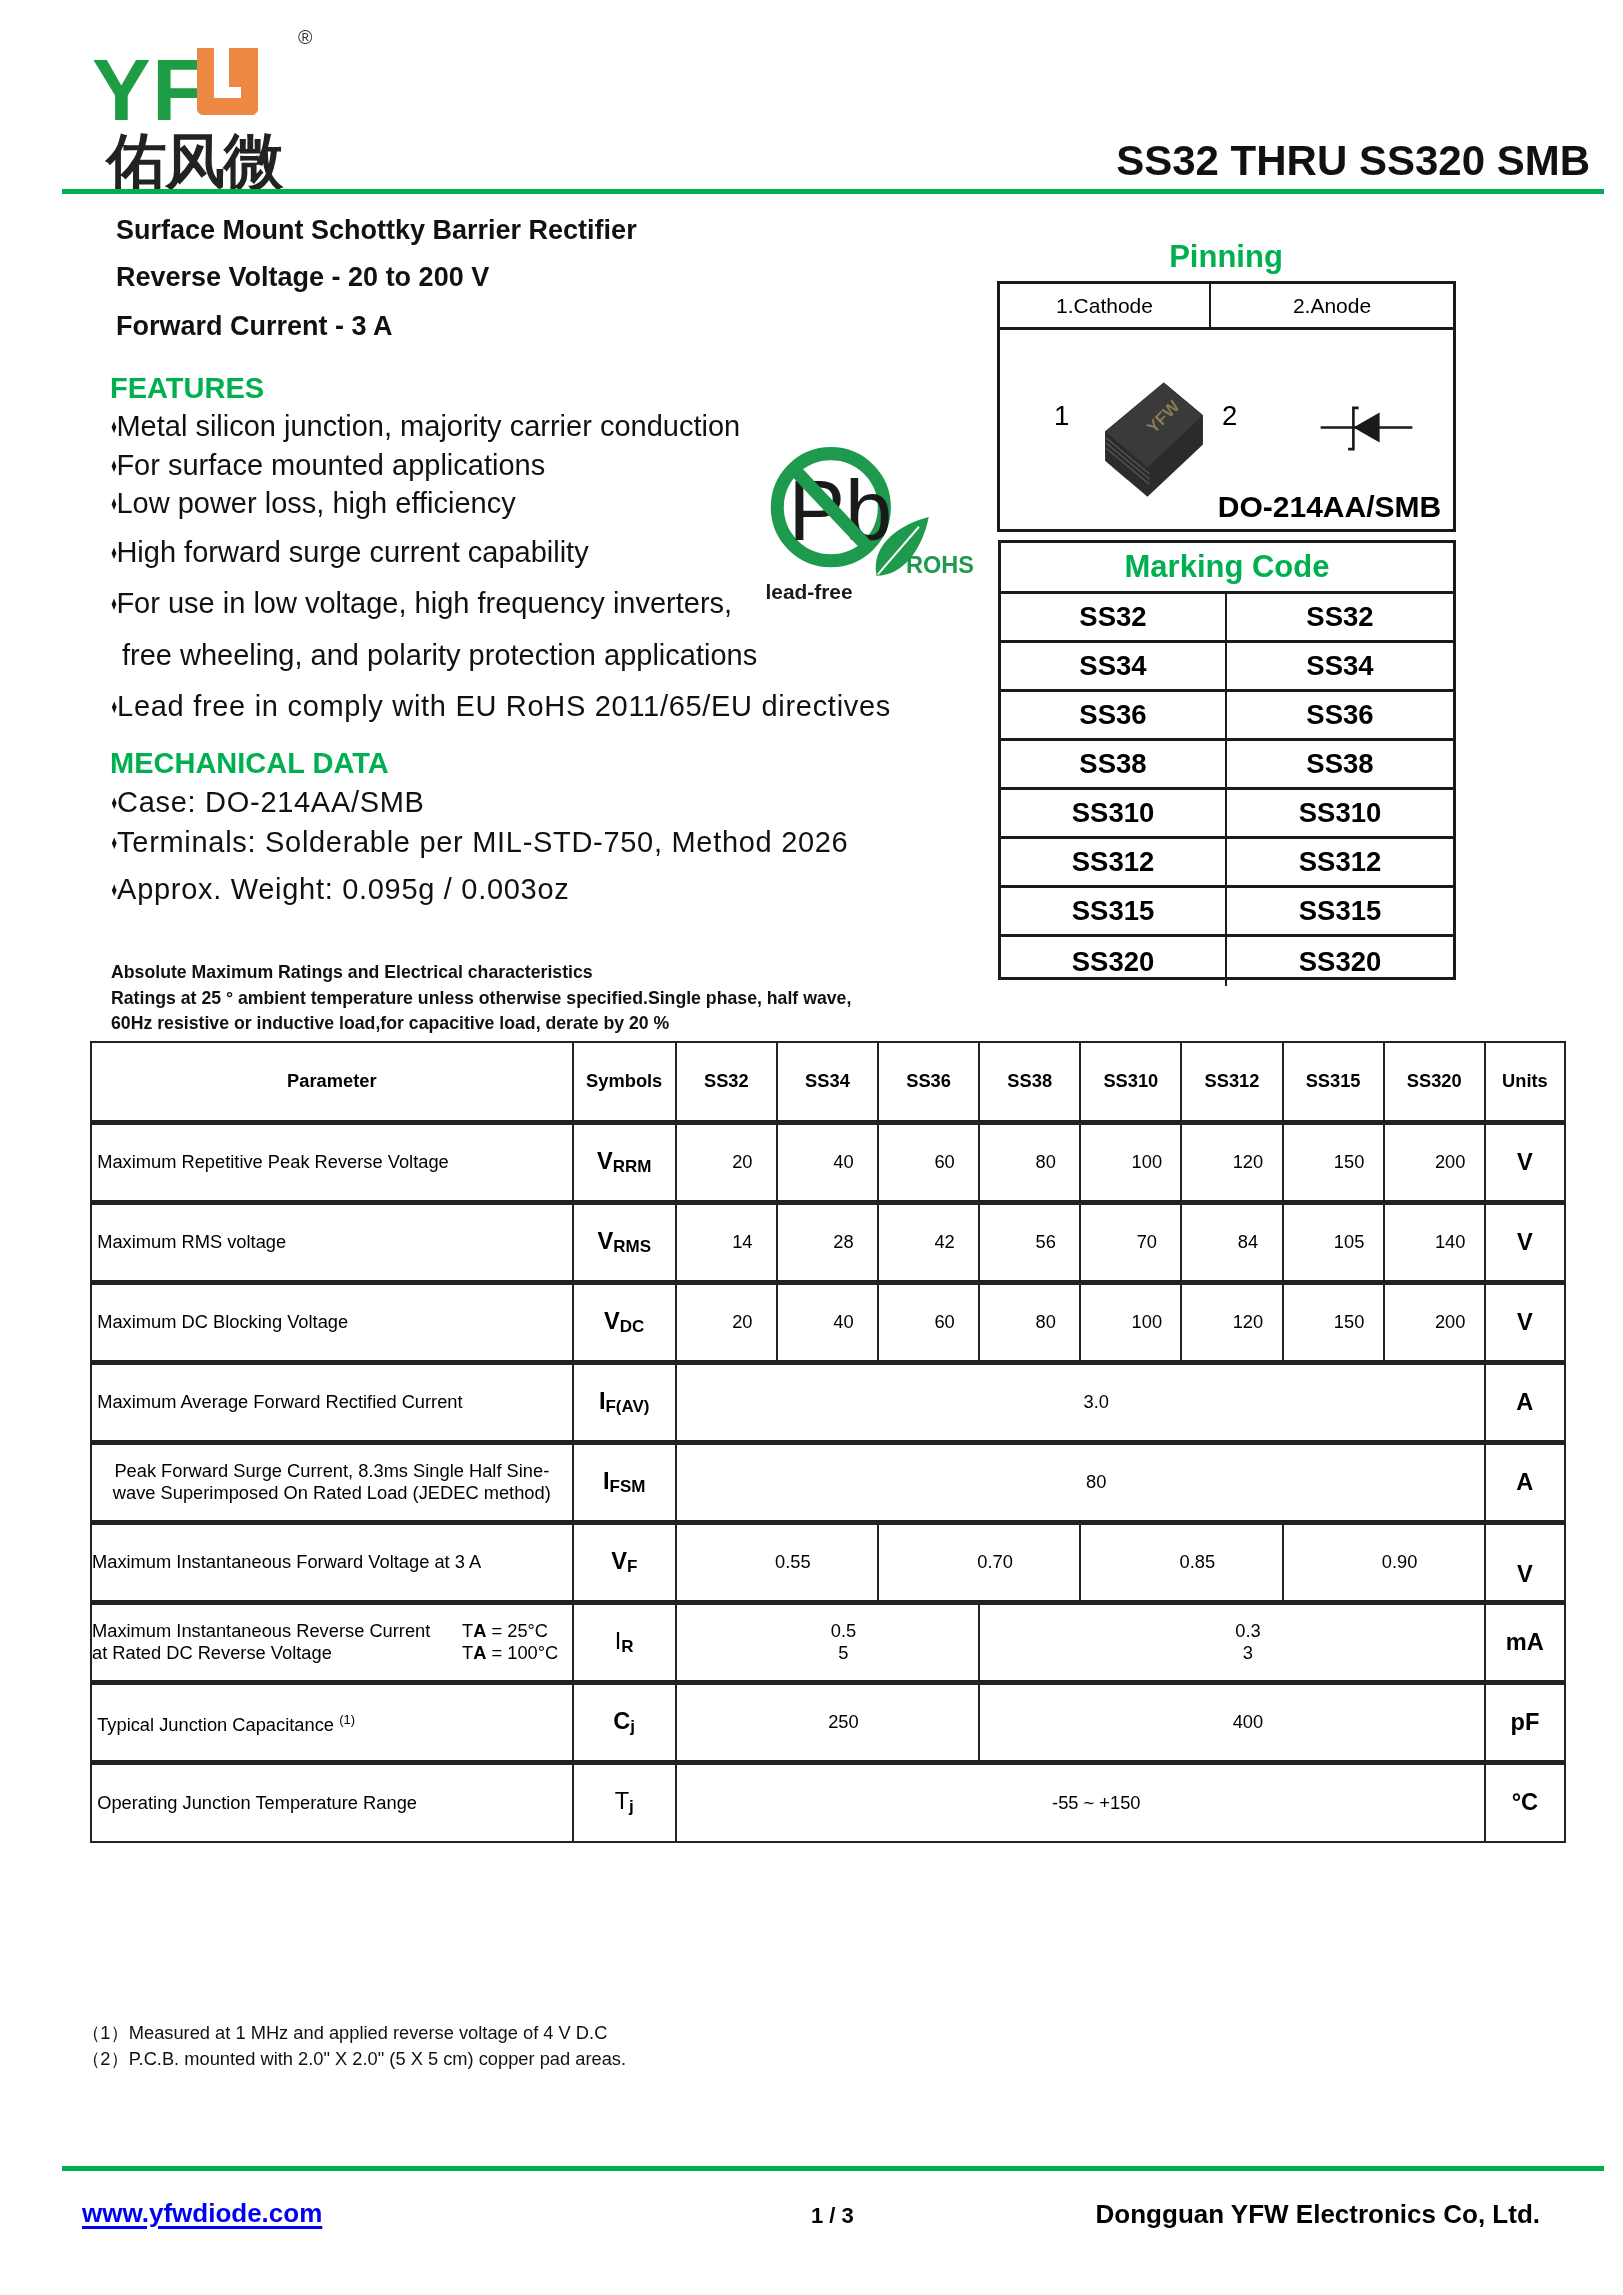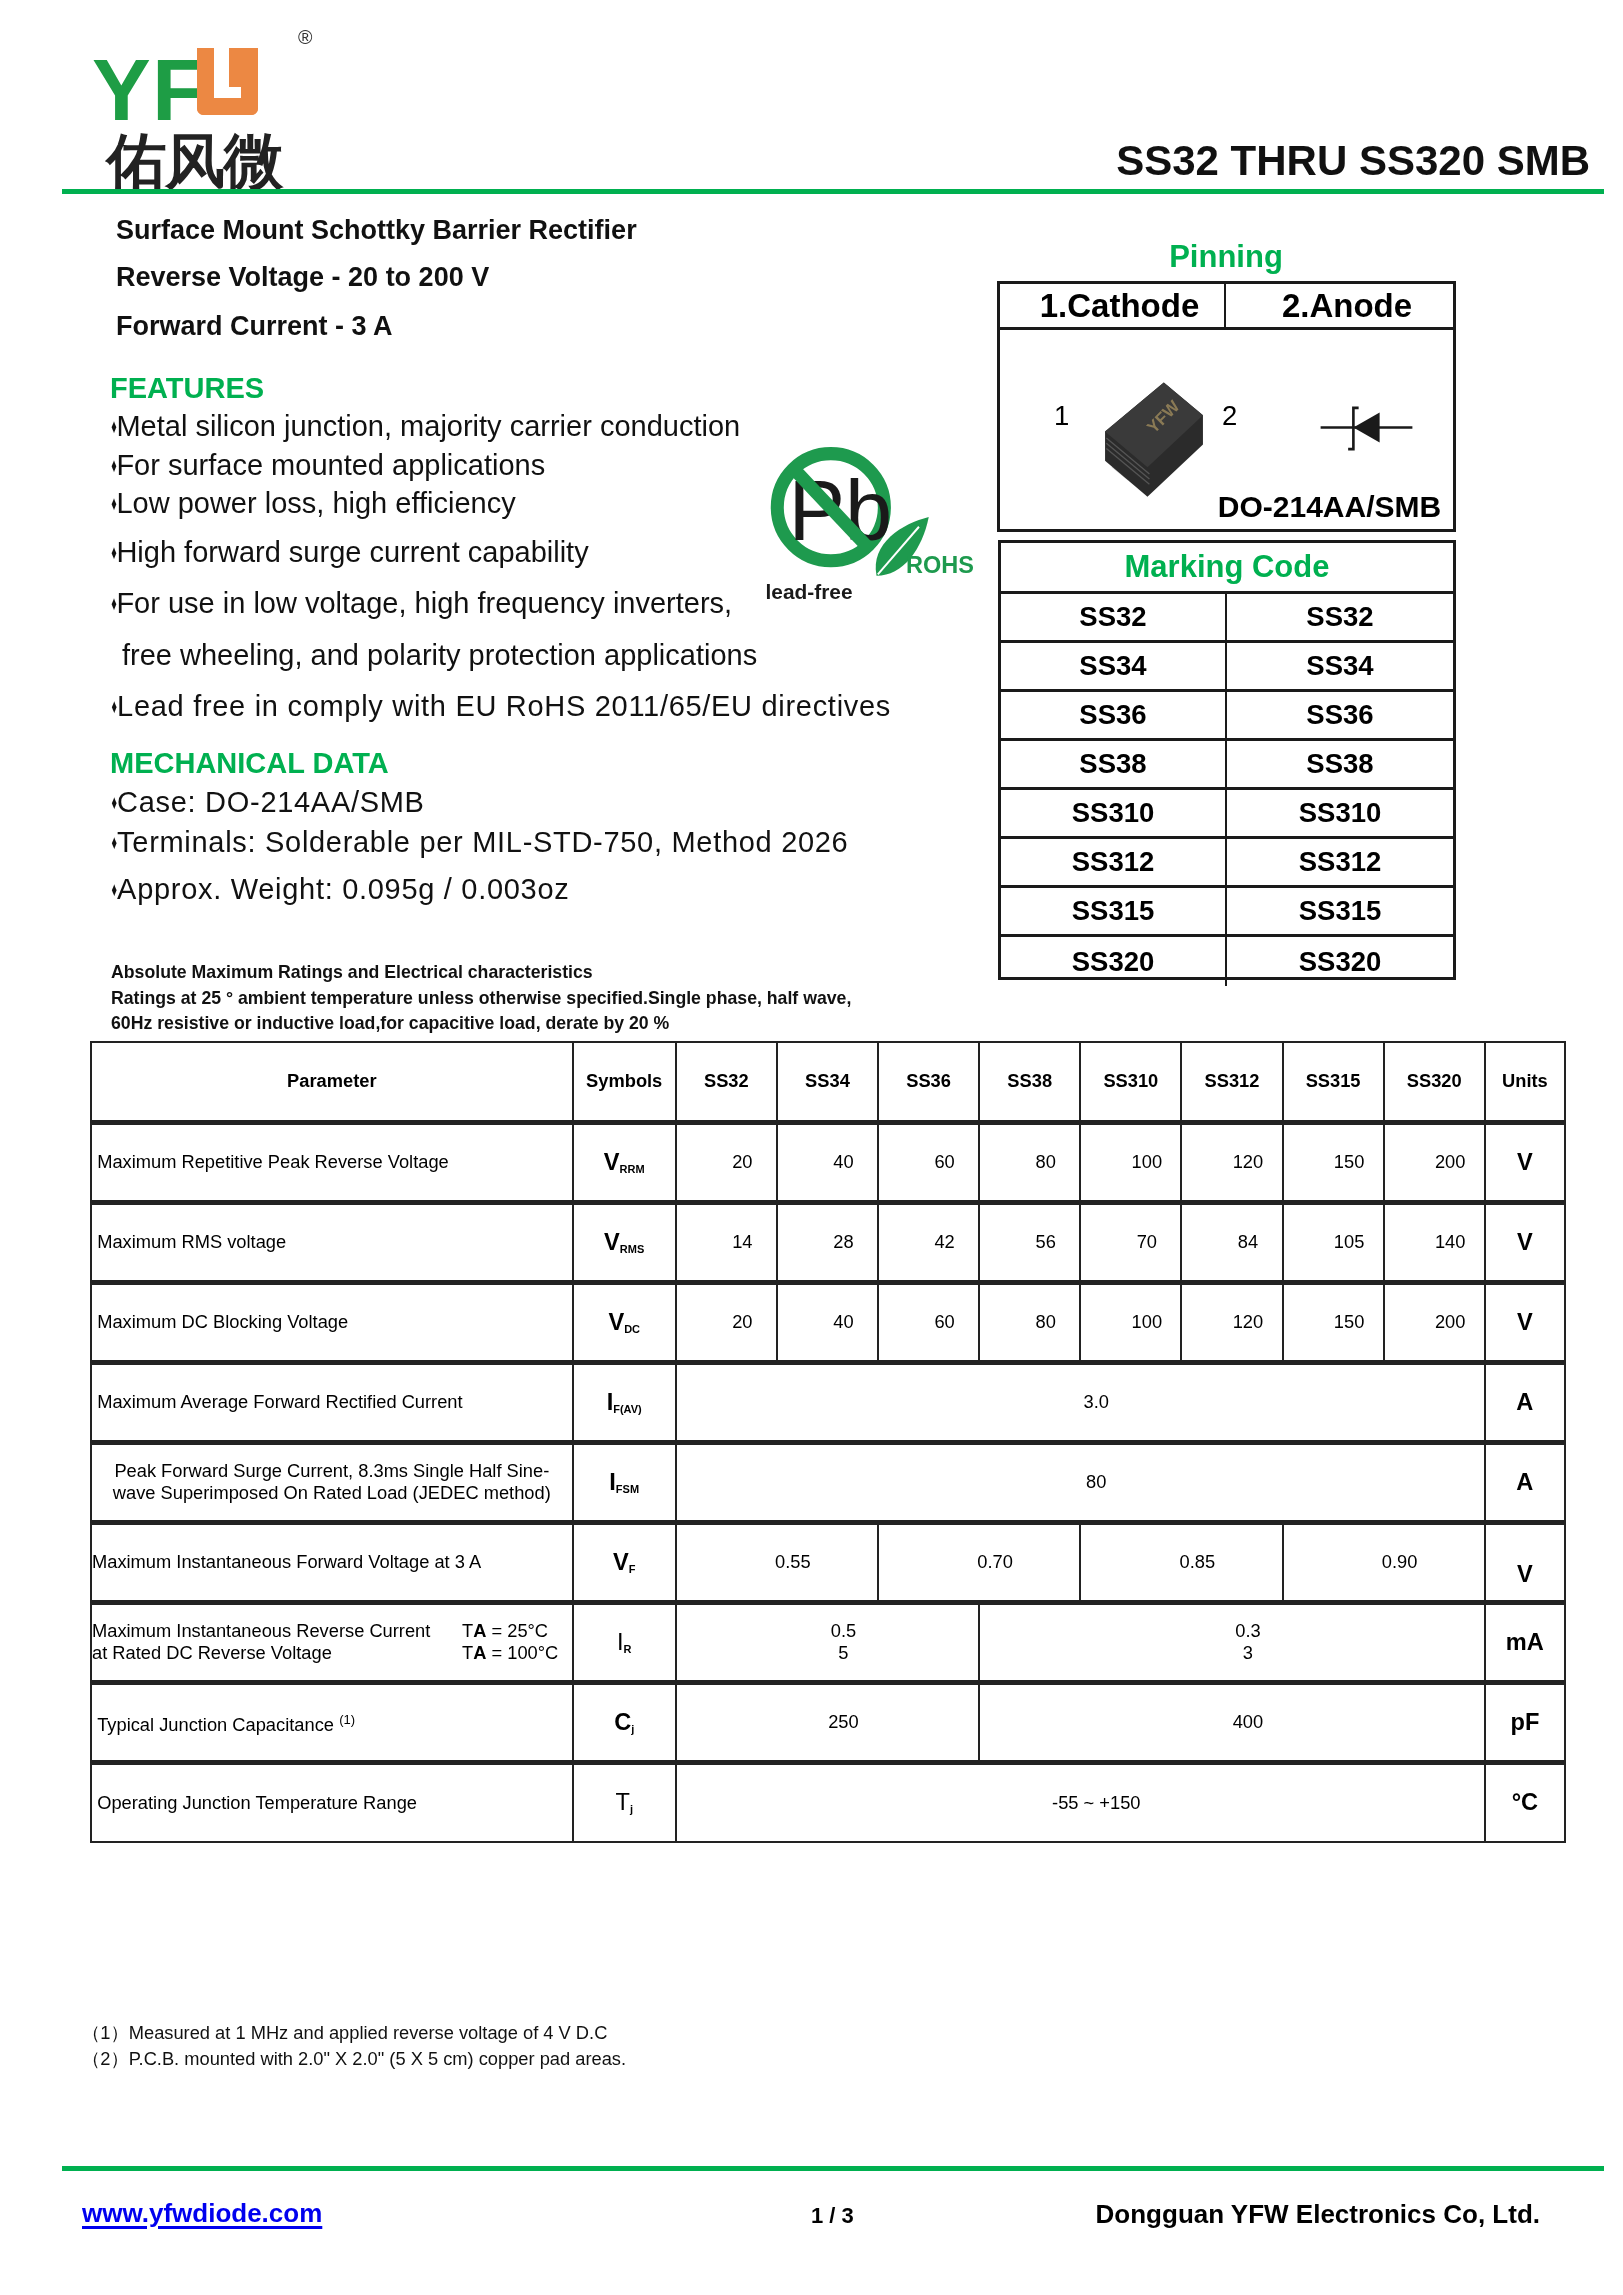--- a/index.html
+++ b/index.html
@@ -53,21 +53,21 @@
   
   .note { left: 111px; font-size: 17.7px; font-weight: 700; color: #111; }
   #note-0 { top: 962px; }
   #note-1 { top: 988px; }
   #note-2 { top: 1013px; }
 
   
   #pinning-head { left: 994px; width: 464px; text-align: center; top: 239px; font-size: 31px; font-weight: 700; color: #00b050; }
   #pin-box { left: 997px; top: 281px; width: 459px; height: 251px; border: 3.3px solid #1a1a1a; }
   #pin-head-row { position: absolute; left: 0; top: 0; width: 100%; height: 46px; border-bottom: 3.3px solid #1a1a1a; display: flex; }
-  .pin-cell { display: flex; align-items: center; justify-content: center; font-size: 33px; font-weight: 700; height: 100%; margin-left: 15px; }
+  .pin-cell { display: flex; align-items: center; justify-content: center; font-size: 21px; font-weight: 400; height: 100%; }
   #pin-cathode { width: 211px; border-right: 2.6px solid #1a1a1a; }
   #pin-anode { flex: 1; }
   #pin-num-1 { left: 54px; top: 116px; font-size: 27.5px; }
   #pin-num-2 { left: 222px; top: 116px; font-size: 27.5px; }
   #pkg { left: 92px; top: 92px; width: 124px; height: 124px; }
   #diode { left: 314px; top: 114px; width: 105px; height: 59px; }
   #pkg-name { right: 11.8px; top: 206px; font-size: 30px; font-weight: 700; }
 
   
   #mark-box { left: 998px; top: 540px; width: 458px; height: 440px; border: 3.3px solid #1a1a1a; }
@@ -82,21 +82,21 @@
   #spec td, #spec th { border: 2.6px solid #222; text-align: center; vertical-align: middle; font-size: 18.3px; font-weight: 400; }
   #spec tr { height: 80px; }
   #spec tr.r-hdr th { border-bottom-width: 5.2px; }
   #spec tr td { border-top-width: 5.2px; }
   #spec th { font-weight: 700; font-size: 18.3px; }
   #spec td.param { text-align: left; padding-left: 5.2px; font-size: 18.3px; line-height: 22px; margin-left: 28px; }
   #spec td.param.centered { text-align: center; padding-left: 0; }
   #spec td.param.tight { padding-left: 0; }
   #spec td.sym { font-size: 23.6px; font-weight: 700; }
   #spec td.sym.light { font-weight: 400; }
-  #spec td.sym sub { font-size: 11px; vertical-align: -2.6px; font-weight: 700; }
+  #spec td.sym sub { font-size: 17px; vertical-align: -2.6px; font-weight: 700; }
   #spec td.unit { font-size: 23.6px; font-weight: 700; }
   #spec td.unit.low { vertical-align: bottom; padding-bottom: 11.8px; }
   #spec td.val { font-size: 18.3px; padding-left: 32px; }
   #spec td.val.up { vertical-align: top; padding-top: 26px; }
   .ta { display: inline-block; width: 108px; text-align: left; }
   .fnref { font-size: 13px; vertical-align: 6.5px; margin-left: 5.2px; }
   .stack { line-height: 22px; }
 
   
   .footnote { left: 82px; font-size: 18.3px; color: #111; }

